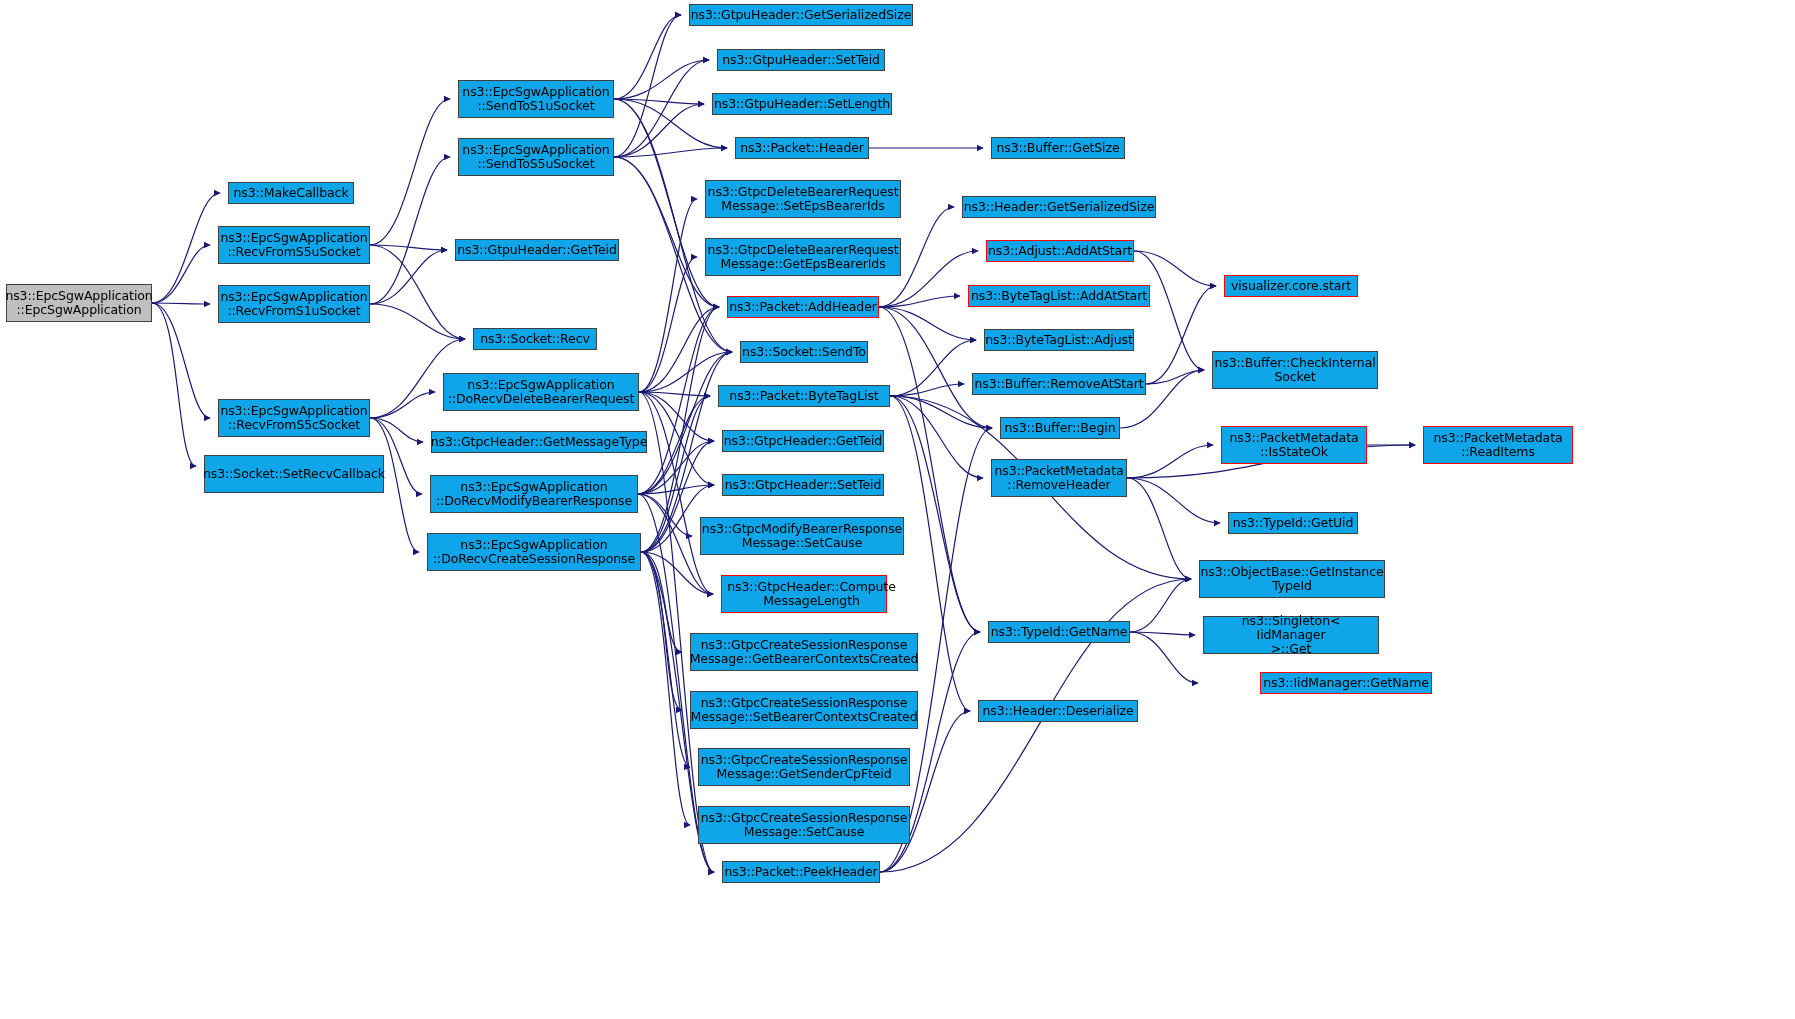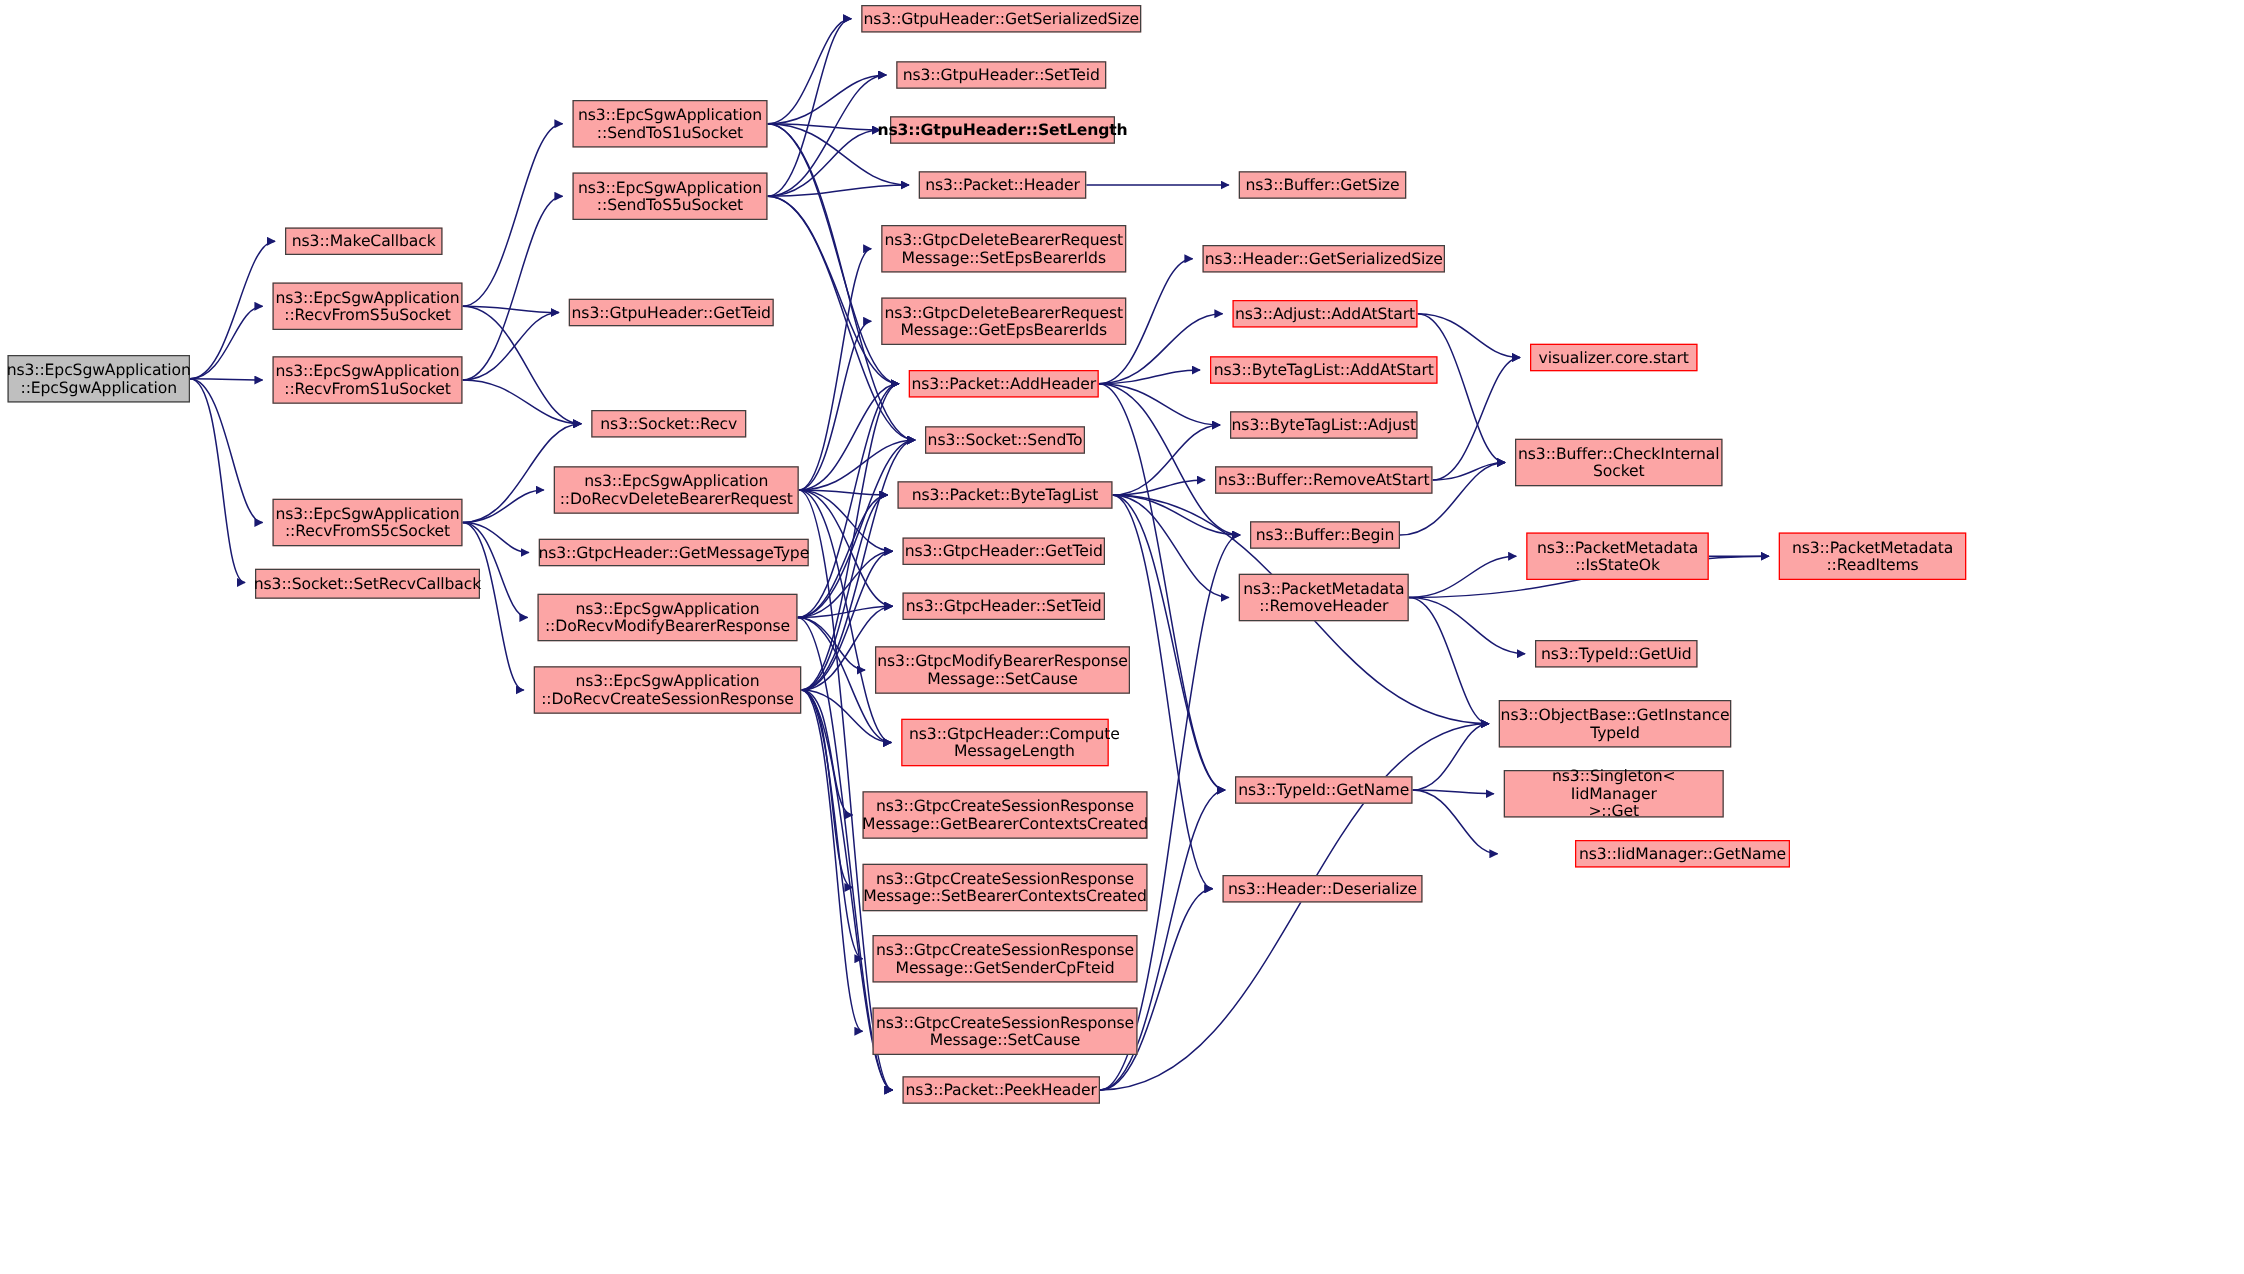--- a/index.html
+++ b/index.html
@@ -22,21 +22,21 @@
     height: 1019px;
     pointer-events: none;
   }
   .node {
     position: absolute;
     box-sizing: border-box;
     display: flex;
     align-items: center;
     justify-content: center;
     text-align: center;
-    background: #fca5a5;
+    background: #0ea5e9;
     border: 1px solid #404040;
     color: #000000;
     font-size: 12.5px;
     line-height: 14px;
     letter-spacing: -0.1px;
     white-space: pre-line;
     padding: 0 3px;
     z-index: 5;
   }
   .node.red {
@@ -150,37 +150,37 @@
   <div id="node-layer">
       <div class="node root" style="left: 6px; top: 284px; width: 146px; height: 38px;">ns3::EpcSgwApplication
 ::EpcSgwApplication</div>
       <div class="node" style="left: 228px; top: 182px; width: 126px; height: 22px;">ns3::MakeCallback</div>
       <div class="node" style="left: 218px; top: 226px; width: 152px; height: 38px;">ns3::EpcSgwApplication
 ::RecvFromS5uSocket</div>
       <div class="node" style="left: 218px; top: 285px; width: 152px; height: 38px;">ns3::EpcSgwApplication
 ::RecvFromS1uSocket</div>
       <div class="node" style="left: 218px; top: 399px; width: 152px; height: 38px;">ns3::EpcSgwApplication
 ::RecvFromS5cSocket</div>
-      <div class="node" style="left: 204px; top: 455px; width: 180px; height: 24px;">ns3::Socket::SetRecvCallback</div>
+      <div class="node" style="left: 204px; top: 455px; width: 180px; height: 38px;">ns3::Socket::SetRecvCallback</div>
       <div class="node" style="left: 458px; top: 80px; width: 156px; height: 38px;">ns3::EpcSgwApplication
 ::SendToS1uSocket</div>
       <div class="node" style="left: 458px; top: 138px; width: 156px; height: 38px;">ns3::EpcSgwApplication
 ::SendToS5uSocket</div>
       <div class="node" style="left: 455px; top: 239px; width: 164px; height: 22px;">ns3::GtpuHeader::GetTeid</div>
       <div class="node" style="left: 473px; top: 328px; width: 124px; height: 22px;">ns3::Socket::Recv</div>
       <div class="node" style="left: 443px; top: 373px; width: 196px; height: 38px;">ns3::EpcSgwApplication
 ::DoRecvDeleteBearerRequest</div>
       <div class="node" style="left: 431px; top: 431px; width: 216px; height: 22px;">ns3::GtpcHeader::GetMessageType</div>
       <div class="node" style="left: 430px; top: 475px; width: 208px; height: 38px;">ns3::EpcSgwApplication
 ::DoRecvModifyBearerResponse</div>
       <div class="node" style="left: 427px; top: 533px; width: 214px; height: 38px;">ns3::EpcSgwApplication
 ::DoRecvCreateSessionResponse</div>
       <div class="node" style="left: 689px; top: 4px; width: 224px; height: 22px;">ns3::GtpuHeader::GetSerializedSize</div>
       <div class="node" style="left: 717px; top: 49px; width: 168px; height: 22px;">ns3::GtpuHeader::SetTeid</div>
-      <div class="node" style="left: 712px; top: 93px; width: 180px; height: 22px; font-weight: bold;">ns3::GtpuHeader::SetLength</div>
+      <div class="node" style="left: 712px; top: 93px; width: 180px; height: 22px;">ns3::GtpuHeader::SetLength</div>
       <div class="node" style="left: 735px; top: 137px; width: 134px; height: 22px;">ns3::Packet::Header</div>
       <div class="node" style="left: 705px; top: 180px; width: 196px; height: 38px;">ns3::GtpcDeleteBearerRequest
 Message::SetEpsBearerIds</div>
       <div class="node" style="left: 705px; top: 238px; width: 196px; height: 38px;">ns3::GtpcDeleteBearerRequest
 Message::GetEpsBearerIds</div>
       <div class="node red" style="left: 727px; top: 296px; width: 152px; height: 22px;">ns3::Packet::AddHeader</div>
       <div class="node" style="left: 740px; top: 341px; width: 128px; height: 22px;">ns3::Socket::SendTo</div>
       <div class="node" style="left: 718px; top: 385px; width: 172px; height: 22px;">ns3::Packet::ByteTagList</div>
       <div class="node" style="left: 722px; top: 430px; width: 162px; height: 22px;">ns3::GtpcHeader::GetTeid</div>
       <div class="node" style="left: 722px; top: 474px; width: 162px; height: 22px;">ns3::GtpcHeader::SetTeid</div>

